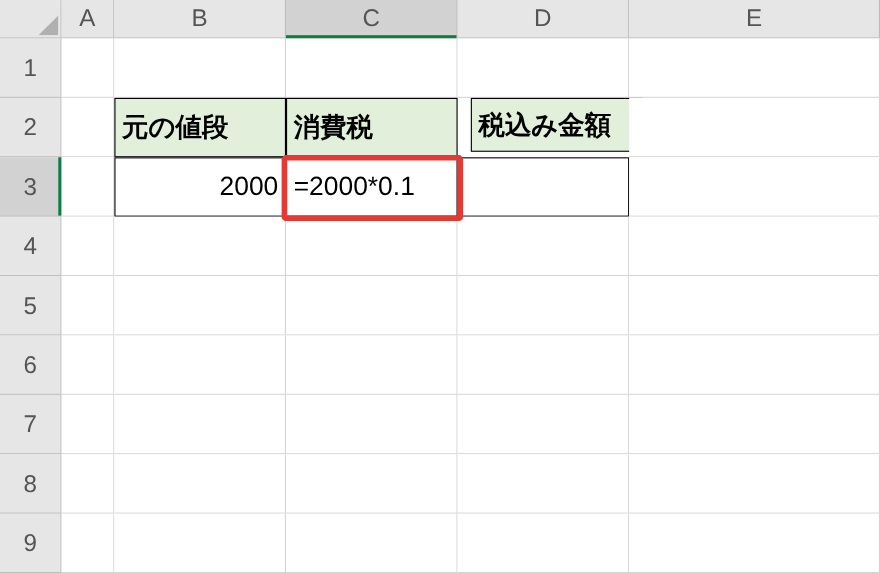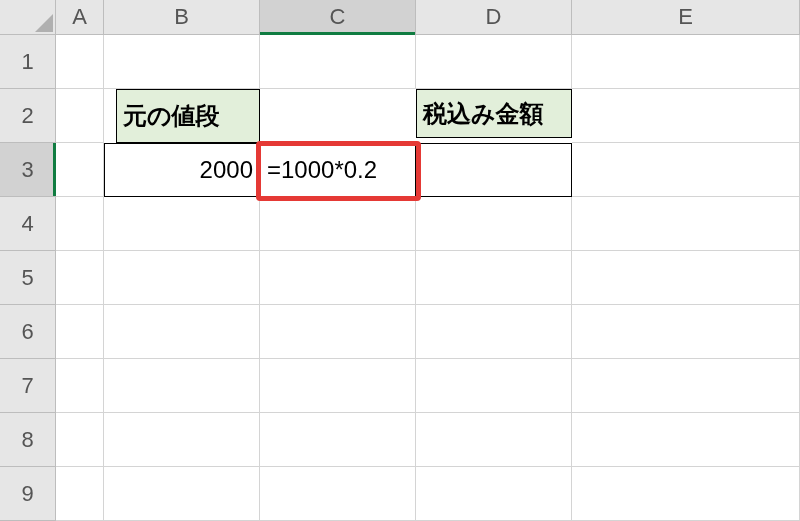--- a/index.html
+++ b/index.html
@@ -56,27 +56,28 @@
   <div class="cell rowhdr" style="left:0;top:413px;width:56px;height:54px">8</div>
   <div class="cell rowhdr" style="left:0;top:467px;width:56px;height:54px">9</div>
 
   <div class="cell" style="left:56px;top:35px;width:48px;height:54px"></div>
   <div class="cell" style="left:104px;top:35px;width:156px;height:54px"></div>
   <div class="cell" style="left:260px;top:35px;width:156px;height:54px"></div>
   <div class="cell" style="left:416px;top:35px;width:156px;height:54px"></div>
   <div class="cell" style="left:572px;top:35px;width:228px;height:54px"></div>
 
   <div class="cell" style="left:56px;top:89px;width:48px;height:54px"></div>
-  <div class="cell th" style="left:116px;top:89px;width:144px;height:54px">元の値段</div>
-  <div class="cell th" style="left:416px;top:89px;width:156px;height:49px">税込み金額</div>
+  <div class="cell th" style="left:104px;top:89px;width:156px;height:54px">元の値段</div>
+  <div class="cell th" style="left:260px;top:89px;width:156px;height:54px">消費税</div>
+  <div class="cell th" style="left:428px;top:89px;width:156px;height:49px">税込み金額</div>
   <div class="cell" style="left:572px;top:89px;width:228px;height:54px"></div>
 
   <div class="cell" style="left:56px;top:143px;width:48px;height:54px"></div>
   <div class="cell td num" style="left:104px;top:143px;width:156px;height:54px">2000</div>
-  <div class="cell td formula" style="left:260px;top:143px;width:156px;height:54px">=1000*0.2</div>
+  <div class="cell td formula" style="left:260px;top:143px;width:156px;height:54px">=2000*0.1</div>
   <div class="cell td" style="left:416px;top:143px;width:156px;height:54px"></div>
   <div class="cell" style="left:572px;top:143px;width:228px;height:54px"></div>
 
   <div class="cell" style="left:56px;top:197px;width:48px;height:54px"></div>
   <div class="cell" style="left:104px;top:197px;width:156px;height:54px"></div>
   <div class="cell" style="left:260px;top:197px;width:156px;height:54px"></div>
   <div class="cell" style="left:416px;top:197px;width:156px;height:54px"></div>
   <div class="cell" style="left:572px;top:197px;width:228px;height:54px"></div>
 
   <div class="cell" style="left:56px;top:251px;width:48px;height:54px"></div>

